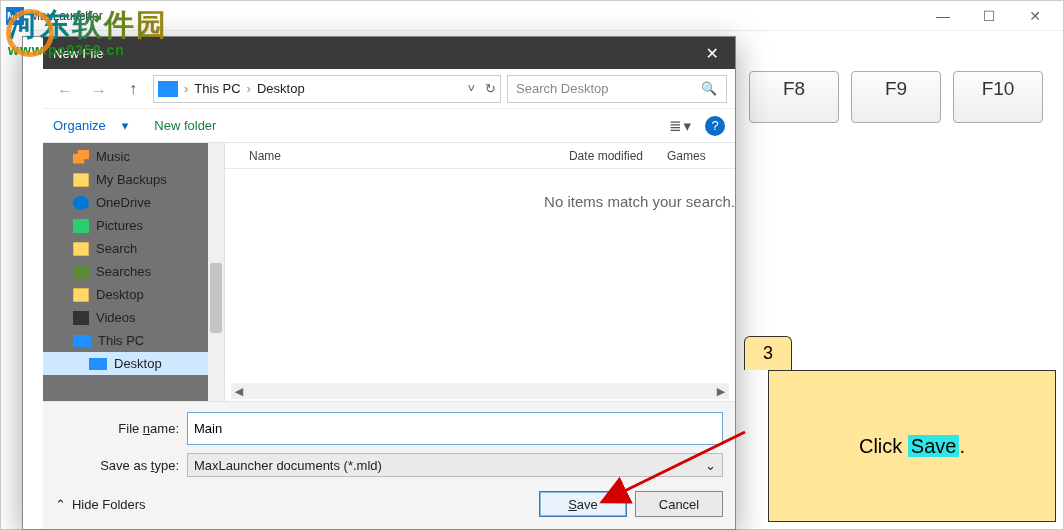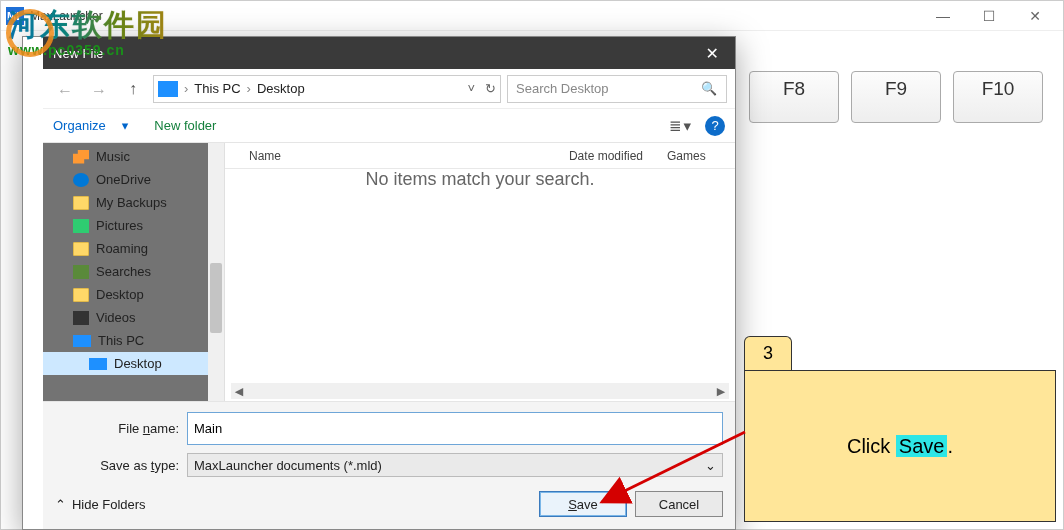--- a/index.html
+++ b/index.html
@@ -61,39 +61,39 @@
 .i-pc { background: #1e90ff; width:18px; height:12px; }
 .tree-scroll { position: absolute; right: 0; top: 0; bottom: 0; width: 16px; background: #f0f0f0; }
 .tree-thumb { position: absolute; right: 2px; top: 120px; width: 12px; height: 70px; background: #c4c4c4; border-radius: 2px; }
 
 .filelist { flex: 1; display: flex; flex-direction: column; position: relative; }
 .col-headers { height: 26px; display: flex; align-items: center; border-bottom: 1px solid #e8e8e8; font-size: 12px; color: #444; }
 .col-h { padding: 0 12px; }
 .col-name { width: 280px; padding-left: 24px; }
 .col-date { width: 150px; text-align: right; }
 .col-type { flex: 1; }
-.empty-msg { text-align: center; color: #666; font-size: 18px; }
+.empty-msg { text-align: right; color: #666; font-size: 15px; margin-top: 24px; }
 .hscroll { position: absolute; left: 6px; right: 6px; bottom: 2px; height: 16px; background: #f0f0f0; display: flex; align-items: center; }
 .hs-arrow { width: 16px; height:16px; display:flex; align-items:center; justify-content:center; color:#666; font-size:11px; }
 .hs-track { flex:1; position:relative; }
 
 .dlg-bottom { border-top: 1px solid #e5e5e5; background: #f4f4f4; padding: 10px 12px 12px; }
 .row { display: flex; align-items: center; margin-bottom: 8px; }
 .lbl { width: 132px; text-align: right; font-size: 13px; color: #222; padding-right: 8px; }
 .underline { text-decoration: underline; }
 .fname-input { flex: 1; height: 33px; border: 1px solid #6ea6d8; background: #fff; font-size: 13px; padding: 0 6px; color: #000; }
 .type-select { flex: 1; height: 24px; border: 1px solid #bbb; background: #eaeaea; font-size: 13px; padding: 0 6px; display:flex; align-items:center; justify-content:space-between; color:#222; }
 .btn-row { display:flex; align-items:center; margin-top: 14px; }
 .hide-folders { font-size: 13px; color: #222; display:flex; align-items:center; gap:6px; }
 .dlg-btn { width: 88px; height: 26px; border: 1px solid #888; background: #eaeaea; font-size: 13px; color: #222; margin-left: 8px; display:flex; align-items:center; justify-content:center; }
 .dlg-btn.primary { border: 1px solid #3a7abd; background: #eaf3fb; box-shadow: 0 0 0 1px #7ab6e8 inset; }
 
 
 .note-tab { position: absolute; top: 336px; right: 272px; width: 48px; height: 34px; background: #ffe699; border: 1.5px solid #333; border-bottom: none; border-radius: 6px 6px 0 0; display:flex; align-items:center; justify-content:center; font-size: 18px; z-index: 30; }
-.note-box { position: absolute; top: 370px; right: 8px; width: 312px; height: 152px; background: #ffe699; border: 1.5px solid #333; display:flex; align-items:center; justify-content:center; font-size: 20px; z-index: 30; }
+.note-box { position: absolute; top: 370px; right: 8px; width: 288px; height: 152px; background: #ffe699; border: 1.5px solid #333; display:flex; align-items:center; justify-content:center; font-size: 20px; z-index: 30; }
 .note-box .hl { background: #2ee6e6; padding: 0 3px; }
 
 .arrow-svg { position: absolute; top: 420px; left: 590px; z-index: 35; pointer-events:none; }
 </style>
 </head>
 <body>
 
 <div class="app-window">
   <div class="app-titlebar">
     <div class="app-icon">ML</div>
@@ -158,34 +158,34 @@
   </div>
 
   <div class="dlg-body">
     <div class="tree">
       <ul id="tree-list">
           <li>
             <span class="ticon i-music"></span>
             <span>Music</span>
           </li>
           <li>
+            <span class="ticon i-folder"></span>
+            <span>My Backups</span>
+          </li>
+          <li>
             <span class="ticon i-onedrive"></span>
             <span>OneDrive</span>
           </li>
           <li>
-            <span class="ticon i-folder"></span>
-            <span>My Backups</span>
-          </li>
-          <li>
             <span class="ticon i-pictures"></span>
             <span>Pictures</span>
           </li>
           <li>
             <span class="ticon i-folder"></span>
-            <span>Roaming</span>
+            <span>Search</span>
           </li>
           <li>
             <span class="ticon i-search"></span>
             <span>Searches</span>
           </li>
           <li>
             <span class="ticon i-folder"></span>
             <span>Desktop</span>
           </li>
           <li>

